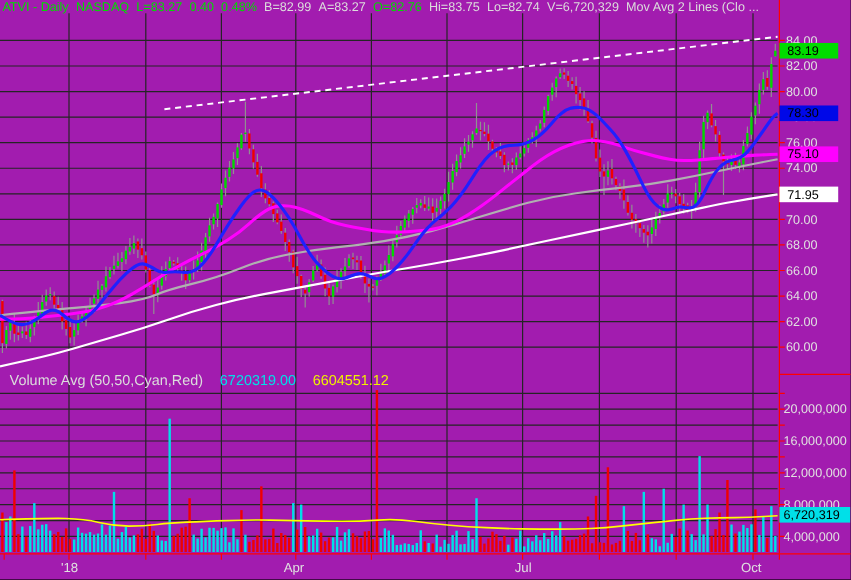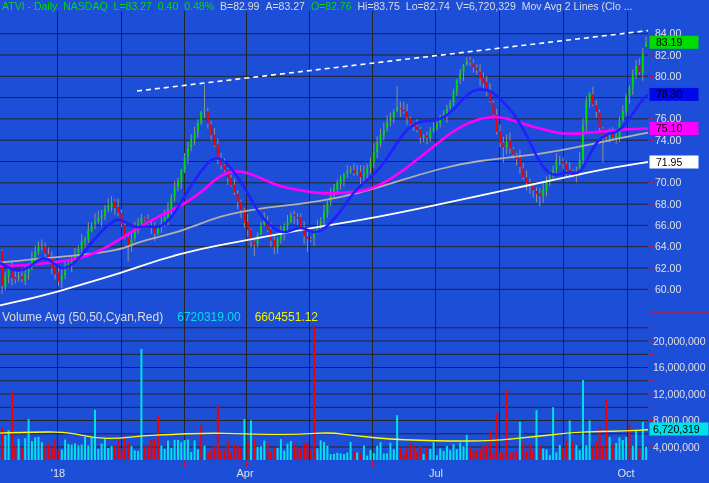--- a/index.html
+++ b/index.html
@@ -1,21 +1,21 @@
 <!DOCTYPE html>
 <html><head>
 <meta charset="utf-8">
 <style>
   html,body{margin:0;padding:0;background:#000;}
-  .screen{position:relative;width:709px;height:483px;background:#1d4ed8;overflow:hidden;
+  .screen{position:relative;width:709px;height:483px;background:#a21caf;overflow:hidden;
           font-family:"Liberation Sans",sans-serif;}
   .quote-header{position:absolute;top:0;left:2px;width:644px;height:12px;overflow:hidden;
                 white-space:nowrap;font-size:10.5px;line-height:12px;}
   .quote-header span{margin-right:6px;}
-  .vol-header{position:absolute;top:311px;left:2px;width:644px;height:13px;overflow:hidden;
+  .vol-header{position:absolute;top:311px;left:8px;width:644px;height:13px;overflow:hidden;
               white-space:nowrap;font-size:12px;line-height:13px;color:#dcdcdc;}
   .vol-header span{margin-right:14px;}
   svg{position:absolute;top:0;left:0;}
 </style>
 </head>
 <body>
 
 <div class="screen">
   <div class="quote-header" id="quote-header"><span style="color: rgb(0, 220, 0);">ATVI - Daily</span><span style="color: rgb(0, 220, 0);">NASDAQ</span><span style="color: rgb(0, 220, 0);">L=83.27</span><span style="color: rgb(0, 220, 0);">0.40</span><span style="color: rgb(0, 220, 0);">0.48%</span><span style="color: rgb(220, 220, 220);">B=82.99</span><span style="color: rgb(220, 220, 220);">A=83.27</span><span style="color: rgb(0, 220, 0);">O=82.76</span><span style="color: rgb(220, 220, 220);">Hi=83.75</span><span style="color: rgb(220, 220, 220);">Lo=82.74</span><span style="color: rgb(220, 220, 220);">V=6,720,329</span><span style="color: rgb(220, 220, 220);">Mov Avg 2 Lines (Clo ...</span></div>
 

